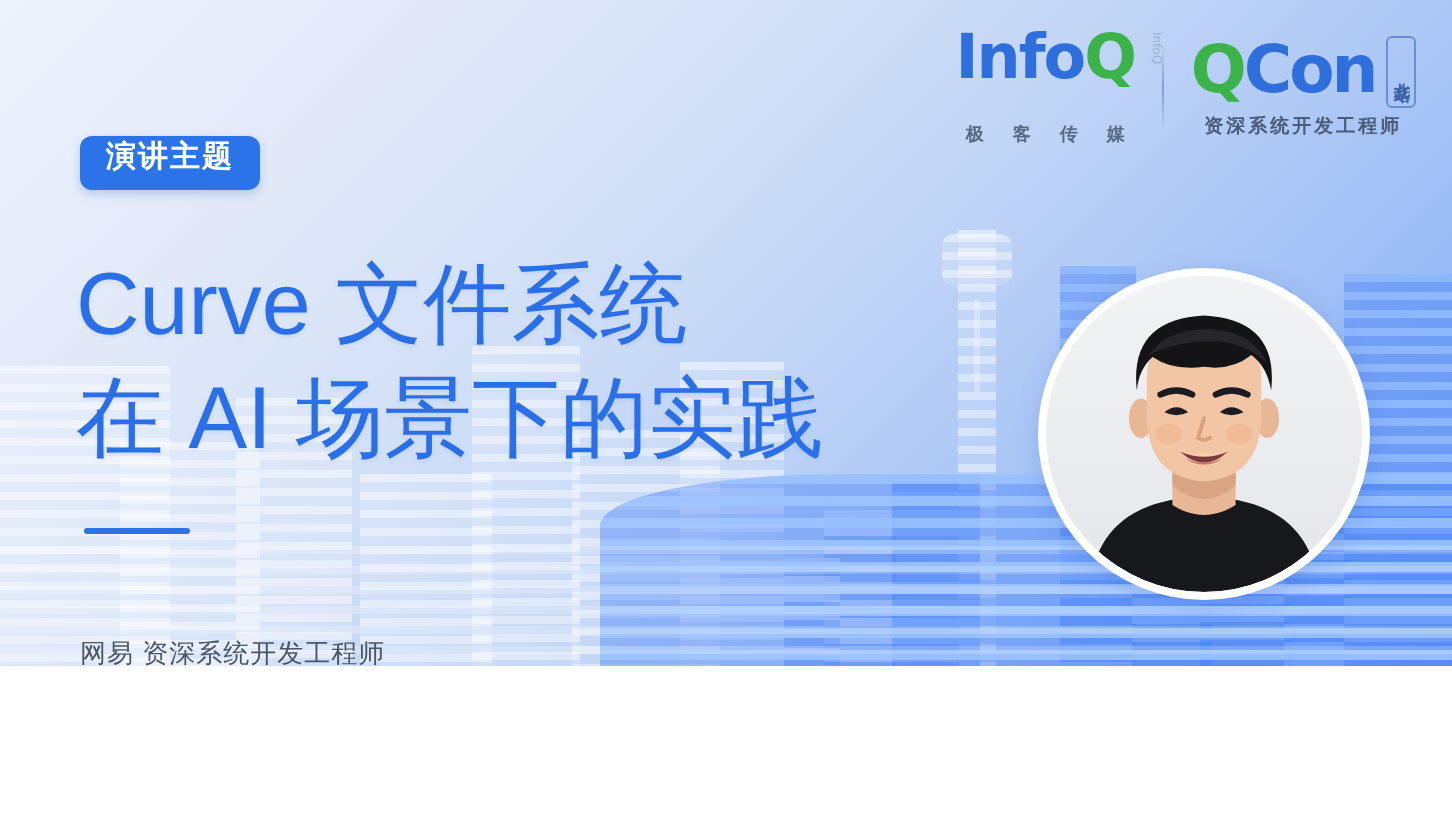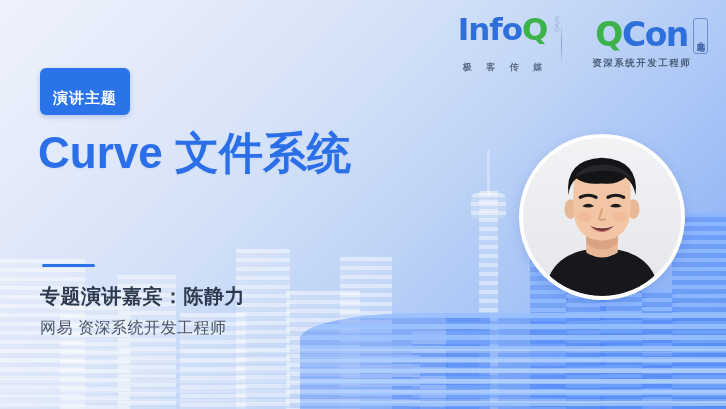--- a/index.html
+++ b/index.html
@@ -6,21 +6,21 @@
 
   html, body {
     width:726px; height:409px;
     overflow:hidden;
     background:#ffffff;
     font-family:"Liberation Sans", "DejaVu Sans", sans-serif;
   }
 
   #poster {
     position:relative;
-    width:726px; height:409px;
+    width:726px; height:333px;
     overflow:hidden;
     background:
       linear-gradient(135deg,
         #eef2fc 0%,
         #e6ecfa 14%,
         #dce6f8 28%,
         #cfdef7 42%,
         #bed3f6 56%,
         #aac6f6 70%,
         #94b8f6 84%,
@@ -118,21 +118,20 @@
   }
   .logo-div {
     width:1px; height:42px;
     background:linear-gradient(to bottom, rgba(140,165,200,0), rgba(120,148,190,0.85), rgba(140,165,200,0));
   }
   .qcon-row { display:flex; align-items:flex-start; gap:5px; }
   .qcon-word {
     font-size:33px; font-weight:700; letter-spacing:-1.5px;
     color:#2f6fdc; line-height:1;
     font-family:"DejaVu Sans","Liberation Sans",sans-serif;
-    margin-left:20px;
   }
   .qcon-word .qg { color:#3bb34a; }
   .qcon-badge {
     border:1px solid #6a8fd0;
     border-radius:3px;
     padding:2px 2px;
     font-size:8px; line-height:1.15;
     color:#3f63a8; font-weight:700;
     writing-mode:vertical-rl;
     letter-spacing:1px;
@@ -144,30 +143,30 @@
     color:#4b5d78; letter-spacing:1.5px;
   }
 
   
   .tag {
     position:absolute; left:40px; top:68px; z-index:6;
     background:#2a73e8;
     color:#ffffff;
     font-size:15px; font-weight:700;
     letter-spacing:1px;
-    padding:21px 13px 7px;
+    padding:1px 13px 7px;
     border-radius:6px;
     box-shadow:0 2px 5px rgba(40,90,190,0.25);
   }
 
   .title {
     position:absolute; left:38px; top:124px; z-index:6;
     color:#2a6fe8;
     font-size:44px;
-    font-weight:700;
+    font-weight:400;
     line-height:1.30;
     letter-spacing:0px;
     text-shadow:0 1px 2px rgba(60,110,200,0.10);
     white-space:nowrap;
   }
   .title .line { display:block; }
 
   .rule {
     position:absolute; left:42px; top:264px; z-index:6;
     width:53px; height:3px; background:#2a73e8; border-radius:2px;
@@ -175,21 +174,21 @@
 
   .speaker {
     position:absolute; left:40px; top:283px; z-index:6;
     color:#2d3a4e;
     font-size:20px; font-weight:700;
     letter-spacing:0.5px;
   }
   .role {
     position:absolute; left:40px; top:318px; z-index:6;
     color:#4a5566;
-    font-size:16px; font-weight:400;
+    font-size:13px; font-weight:400;
     letter-spacing:0.5px;
   }
 
   
   .avatar-wrap {
     position:absolute; left:519px; top:134px;
     width:166px; height:166px; z-index:7;
     border-radius:50%;
     background:#ffffff;
     padding:4px;
@@ -257,25 +256,25 @@
         <div class="qcon-badge">北京站</div>
       </div>
       <div class="qcon-sub">资深系统开发工程师</div>
     </div>
   </div>
 
   <div class="tag">演讲主题</div>
 
   <div class="title">
     <span class="line">Curve 文件系统</span>
+    <span class="line">在 AI 场景下的实践</span>
   </div>
 
   <div class="rule"></div>
 
-  <div class="speaker">专题演讲嘉宾：陈静力</div>
   <div class="role">网易 资深系统开发工程师</div>
 
   <div class="avatar-wrap">
     <div class="avatar">
       <svg viewBox="0 0 160 160">
         <defs>
           <clipPath id="circ">
               <circle cx="80" cy="80" r="80"></circle>
             </clipPath>
           <linearGradient id="bgp" x1="0" y1="0" x2="0" y2="1">

